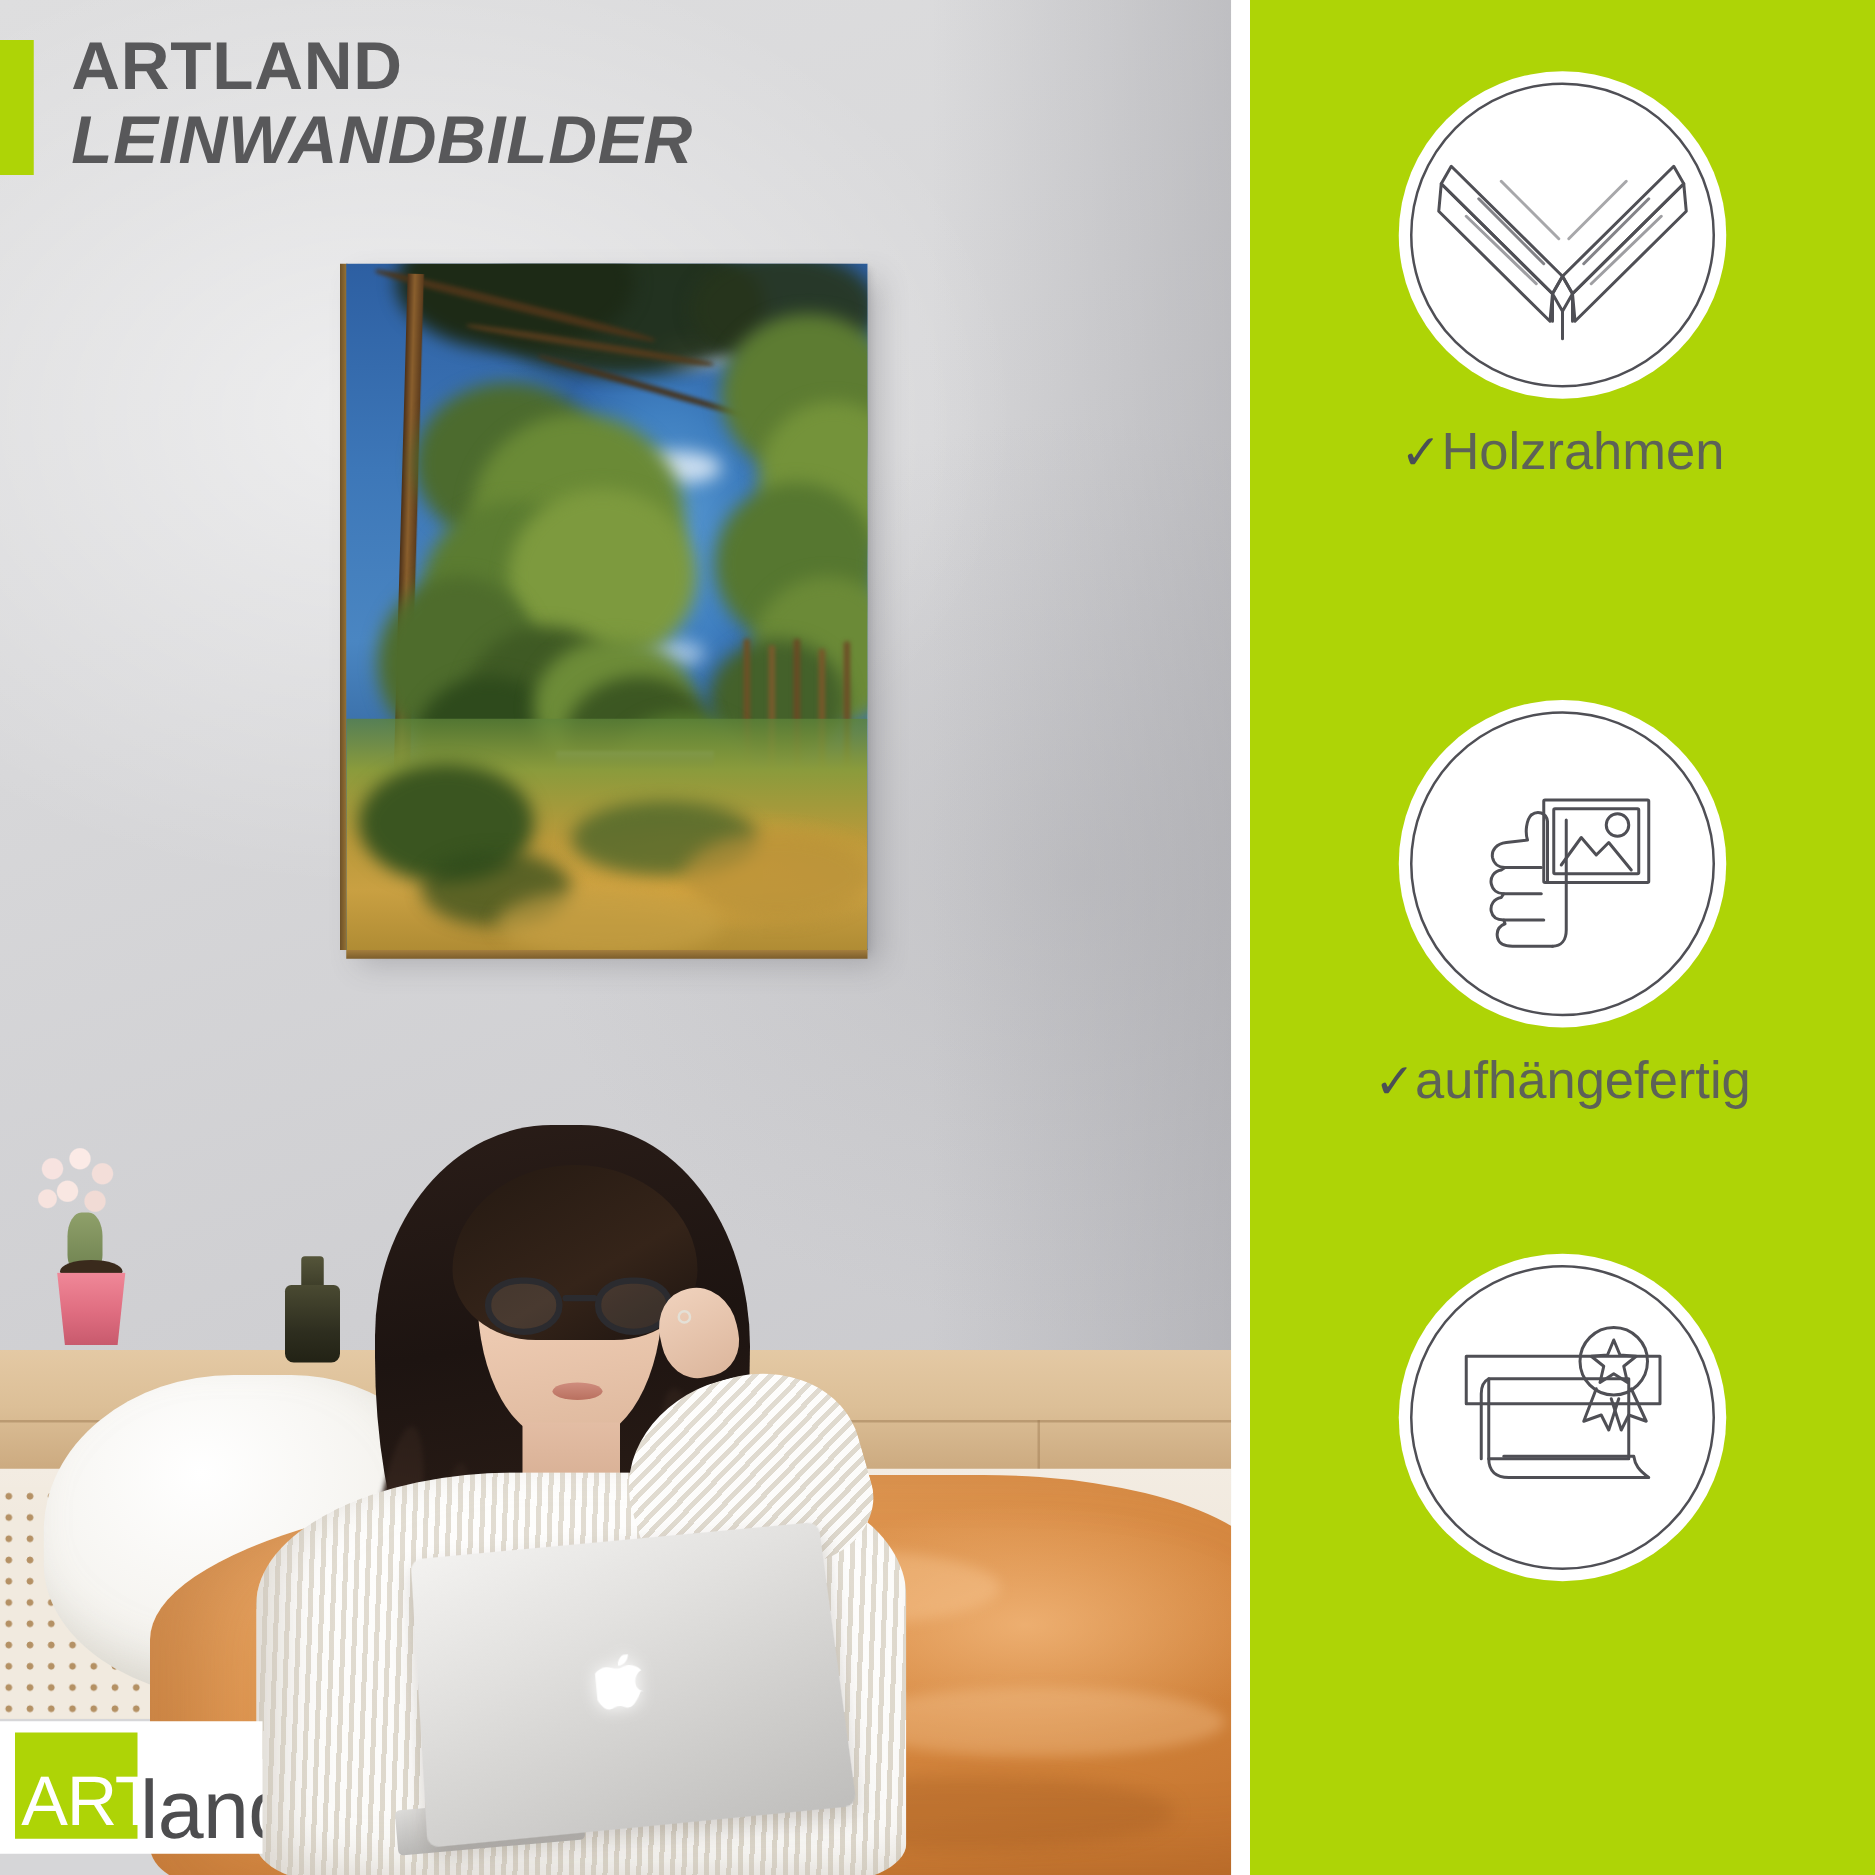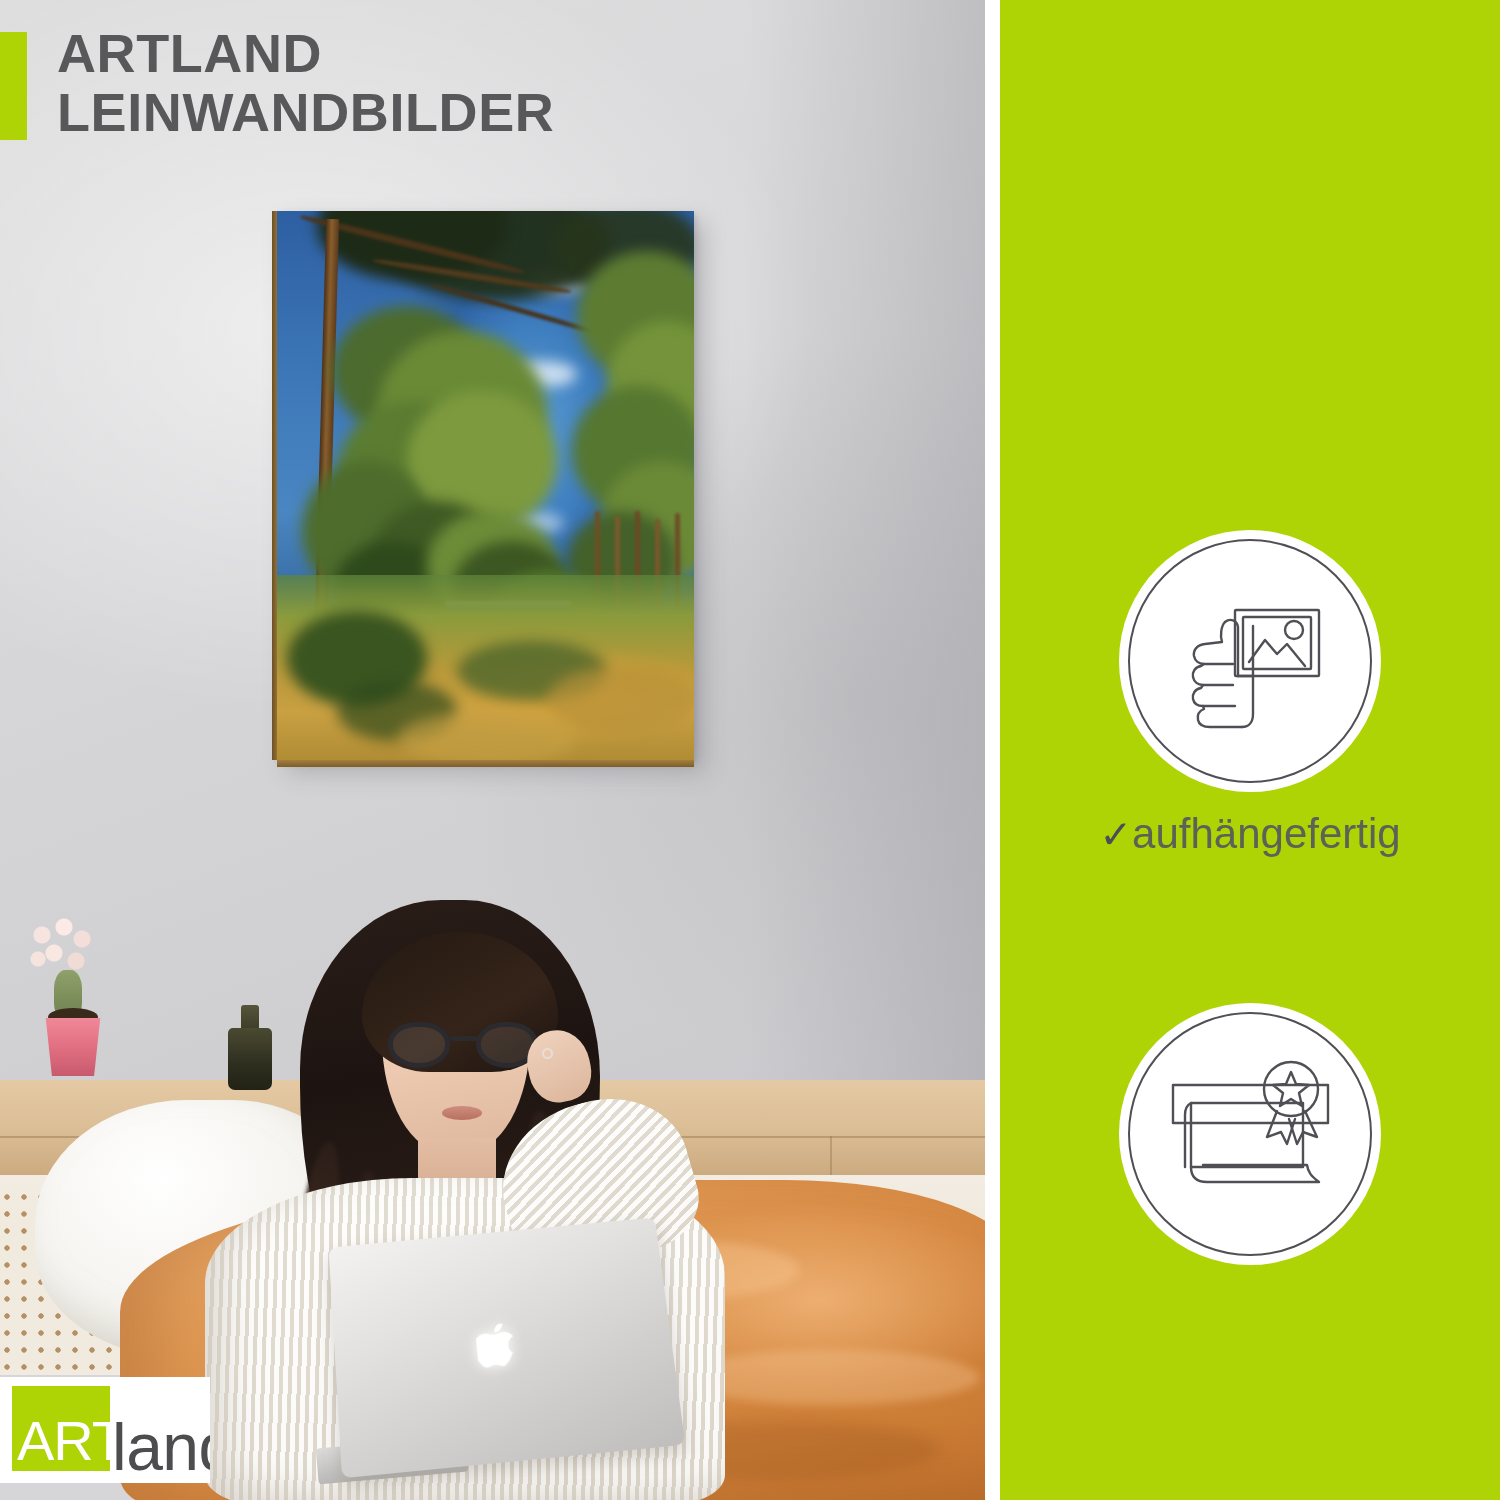--- a/index.html
+++ b/index.html
@@ -36,21 +36,21 @@
   #accent-bar {
     position:absolute; left:0; top:32px; width:27px; height:108px;
     background:#aed406;
   }
   #headline {
     position:absolute; left:57px; top:24px;
     font-size:54px; line-height:59px; font-weight:bold;
     color:#58585a; letter-spacing:.6px;
     font-family:"Liberation Sans", sans-serif;
   }
-  #headline .l2 { display:block; }
+  #headline .l2 { display:block;font-style:italic; }
 
   
   #canvas-art {
     position:absolute; left:277px; top:211px; width:417px; height:549px;
     z-index:6;
     box-shadow: 10px 12px 22px rgba(90,90,95,.30), 2px 3px 6px rgba(80,80,85,.22);
   }
   .art-surface {
     position:absolute; inset:0; overflow:hidden;
     background:
@@ -312,21 +312,21 @@
     font-size:42px; line-height:50px;
     color:#5d6257; text-align:center;
     white-space:pre-line;
     font-family:"Liberation Sans", sans-serif;
   }
   .feature-label .chk {
     color:#4a4f55; font-size:39px; font-weight:normal;
   }
 
   #f1 { top:57px; }
-  #f2 { top:530px; }
+  #f2 { top:560px; }
   #f3 { top:1003px; }
 
   
   #brand-logo {
     position:absolute; left:0; top:1377px; width:210px; height:106px;
     background:#ffffff; z-index:30; overflow:hidden;
   }
   .logo-square {
     position:absolute; left:12px; top:9px; width:98px; height:85px;
     background:#aed406;
@@ -480,20 +480,45 @@
       <div class="logo-art">ART</div>
       <div class="logo-land">land</div>
     </div>
 
   </div>
 
   <div id="divider"></div>
 
   <div id="features-panel">
 
+    <div class="feature" id="f1">
+      <div class="icon-circle">
+        <svg width="215" height="215" viewBox="0 0 215 215" fill="none" stroke="#4f4f55" stroke-width="2.4" stroke-linejoin="round" stroke-linecap="round">
+
+          <path d="M107 140 L196 52 L204 66 L115 154 Z"></path>
+
+          <path d="M115 154 L204 66 L206 88 L117 176 Z"></path>
+
+          <path d="M107 140 L18 52 L10 66 L99 154 Z"></path>
+
+          <path d="M99 154 L10 66 L8 88 L97 176 Z"></path>
+
+          <path d="M107 140 L115 154 L107 168 L99 154 Z"></path>
+          <path d="M107 168 L107 190 M99 154 L99 176 M115 154 L115 176"></path>
+
+          <path d="M40 78 L92 130" opacity=".7"></path>
+          <path d="M30 92 L86 146" opacity=".55"></path>
+          <path d="M58 64 L104 110" opacity=".5"></path>
+          <path d="M176 78 L124 130" opacity=".7"></path>
+          <path d="M186 92 L130 146" opacity=".55"></path>
+          <path d="M158 64 L112 110" opacity=".5"></path>
+        </svg>
+      </div>
+      <div class="feature-label"><span class="chk">✓</span><span>Holzrahmen</span></div>
+    </div>
 
     <div class="feature" id="f2">
       <div class="icon-circle">
         <svg width="215" height="215" viewBox="0 0 215 215" fill="none" stroke="#4f4f55" stroke-width="2.4" stroke-linejoin="round" stroke-linecap="round">
 
           <rect x="92" y="56" width="84" height="66" rx="1"></rect>
           <rect x="100" y="63" width="68" height="52" rx="1"></rect>
 
           <path d="M106 108 L122 86 L134 100 L144 90 L162 112"></path>
 

